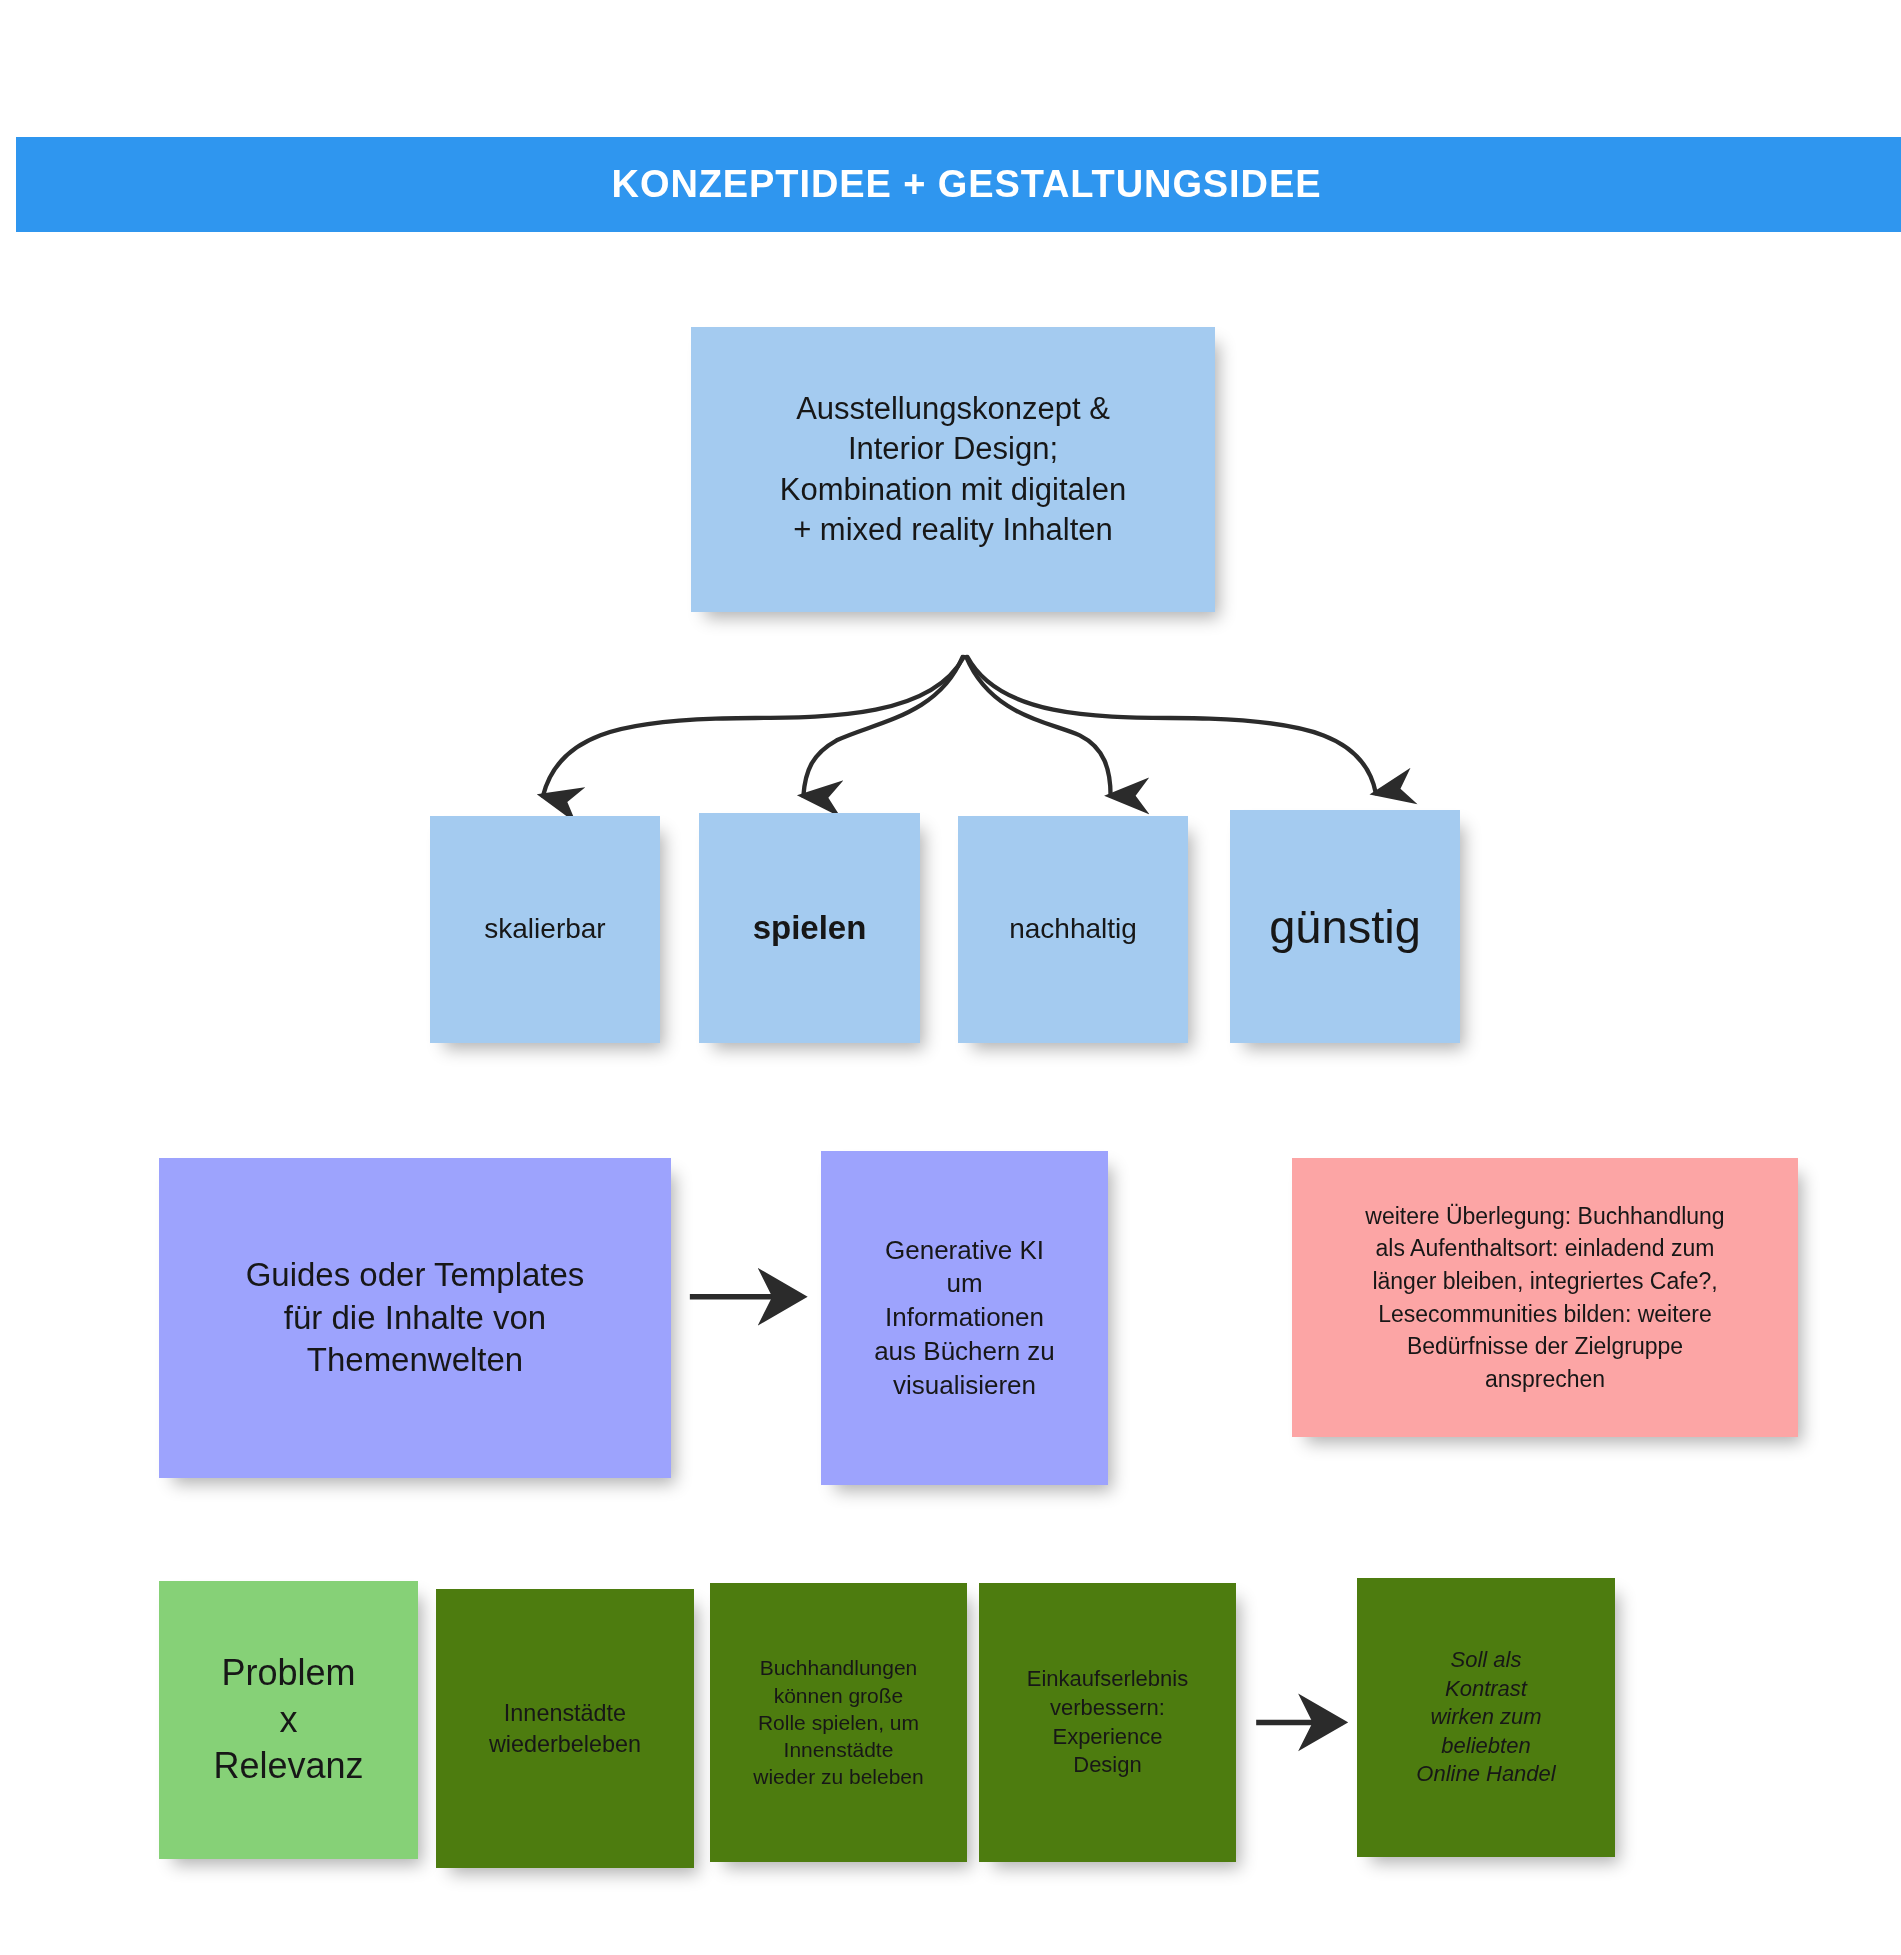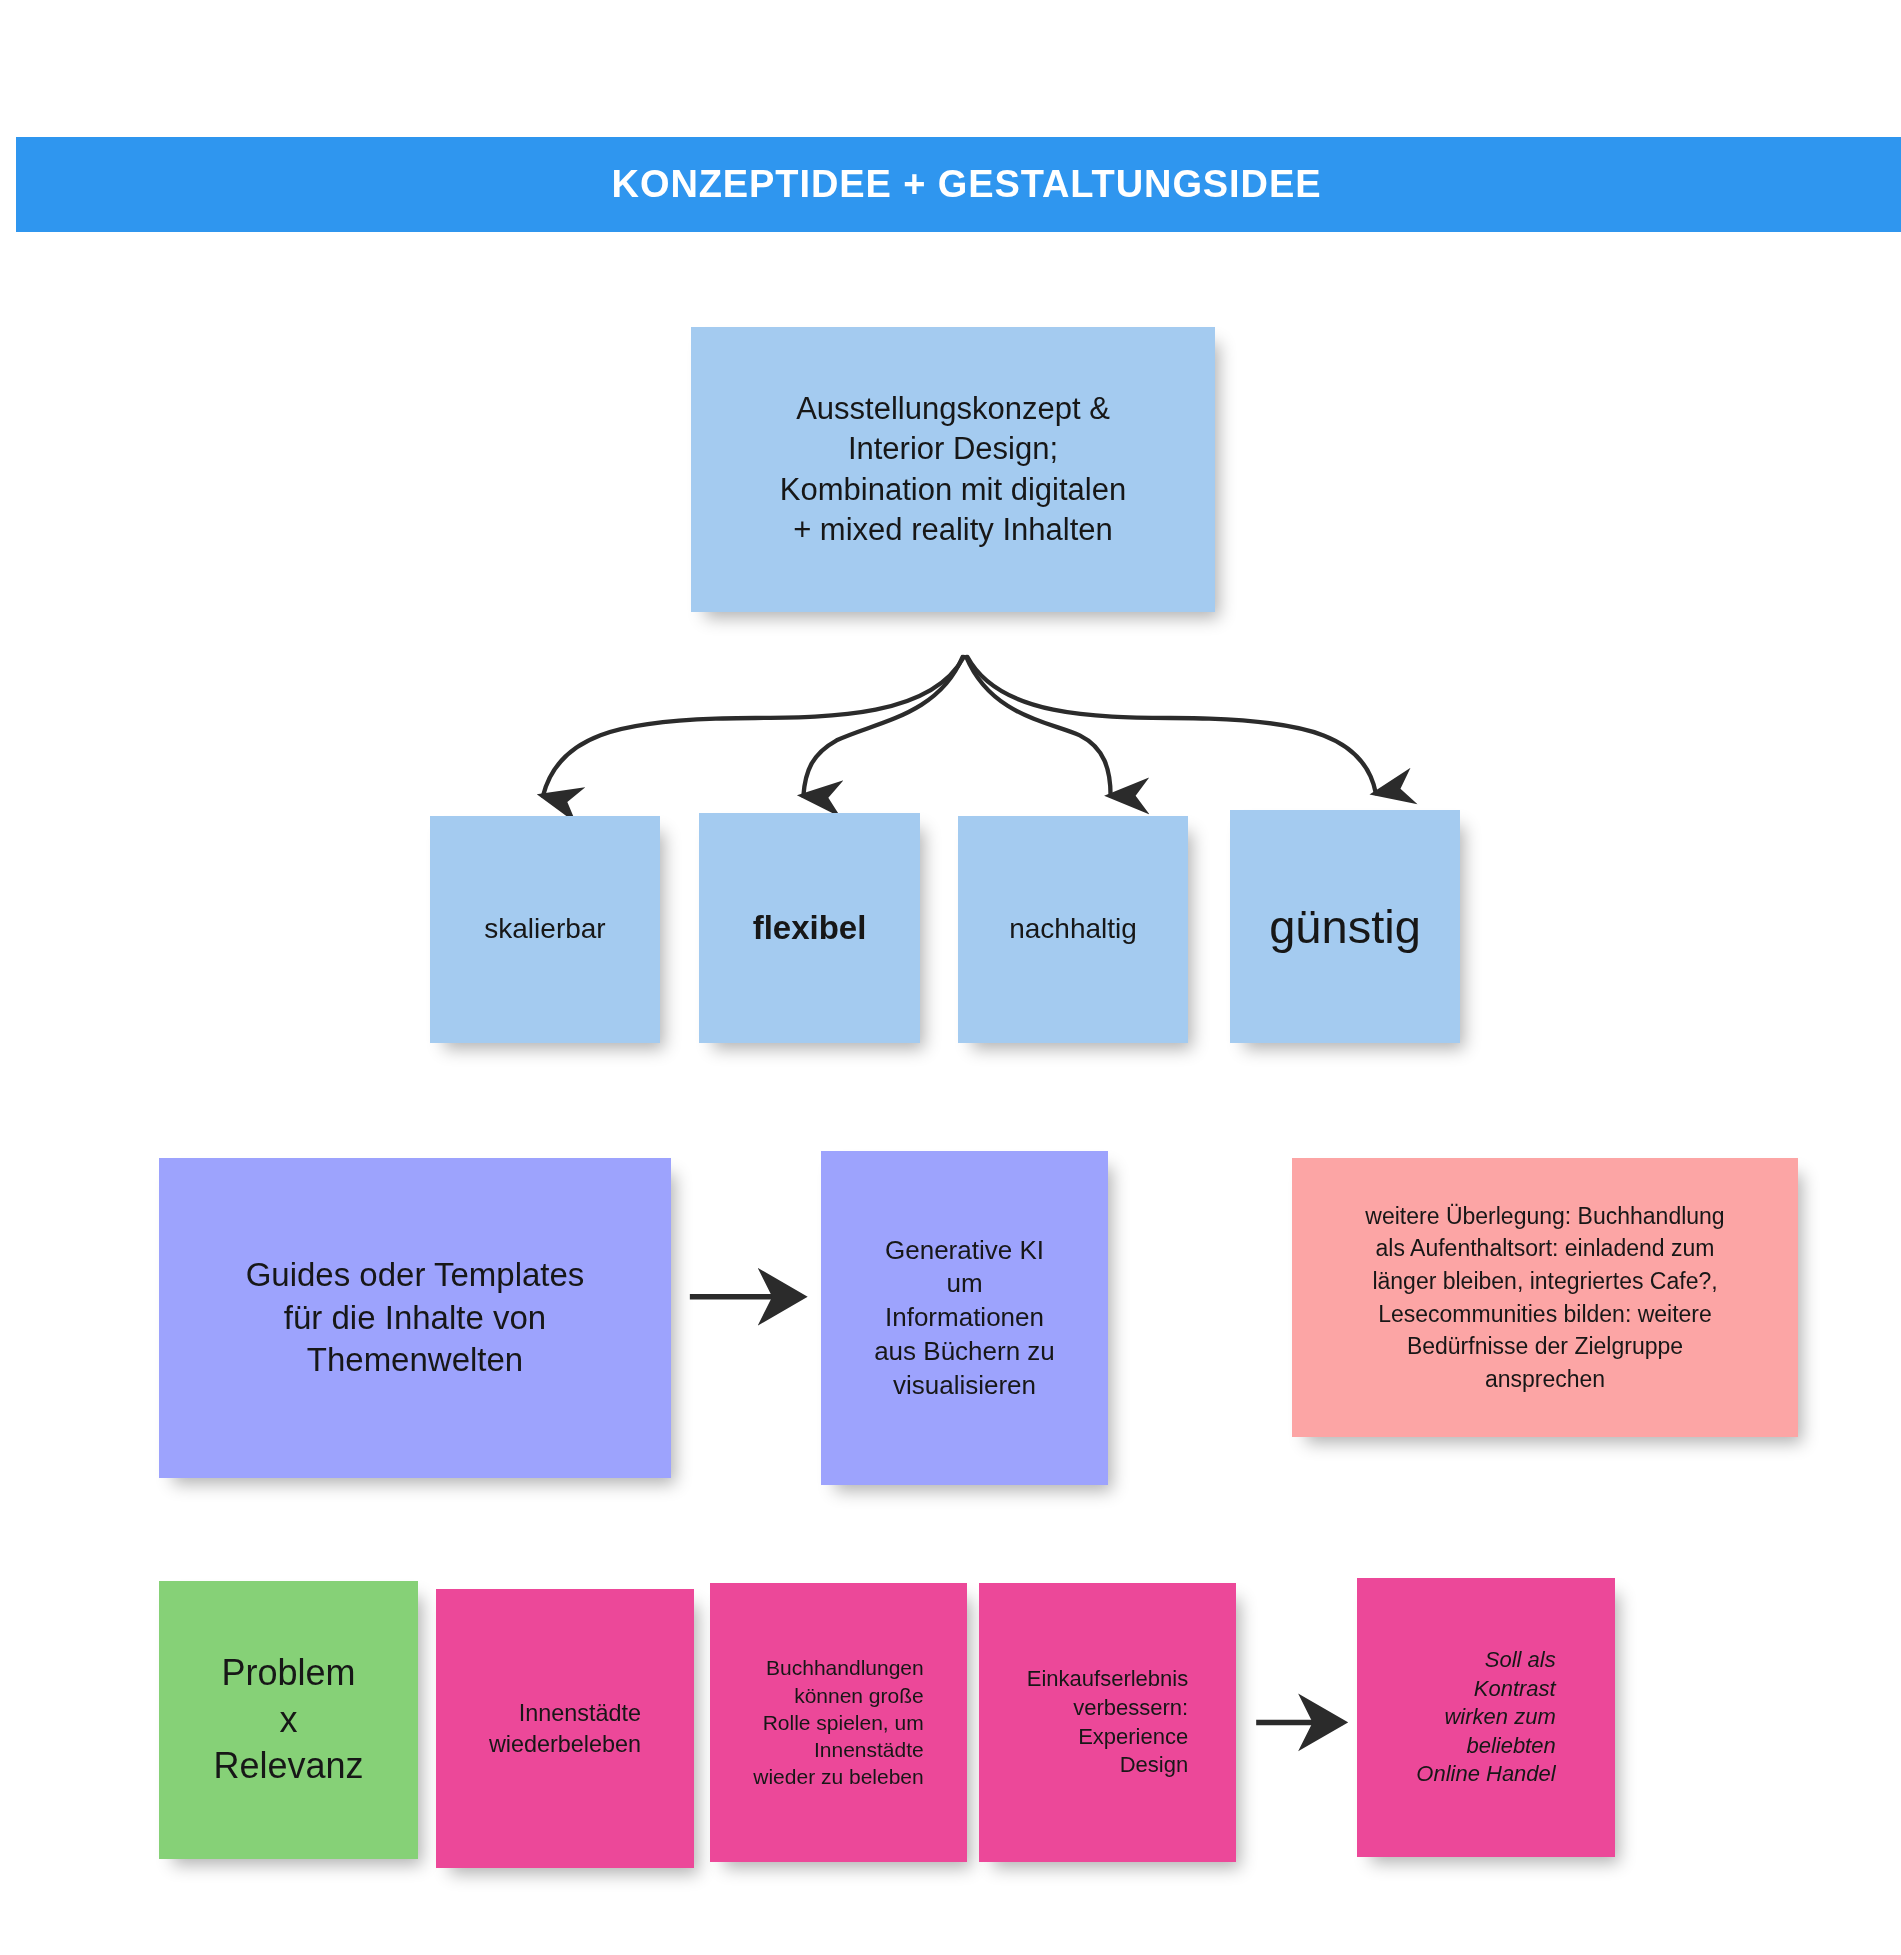--- a/index.html
+++ b/index.html
@@ -48,21 +48,21 @@
     line-height: 1.30;
     padding: 13px 10px;
     box-shadow: 8.6px 11px 16px -5px rgba(0,0,0,0.30);
     font-family: "Liberation Sans", sans-serif;
     white-space: pre-line;
   }
   .note.blue   { background: #a4cbf0; }
   .note.purple { background: #9da3fd; }
   .note.yellow { background: #fca5a5; }
   .note.green-dark  { background: #86d177; }
-  .note.green-light { background: #ec4899; text-align: right; }
+  .note.green-light { background: #4d7c0f; }
 
   
   #note-top {
     left: 691px; top: 327px; width: 524px; height: 285px;
     font-size: 31px;
   }
   #note-skalierbar { left: 430px;  top: 816px; width: 230px; height: 227px; font-size: 28px; }
   #note-flexibel   { left: 699px; top: 813px; width: 221px; height: 230px; font-size: 33px; font-weight: bold; }
   #note-nachhaltig { left: 958px; top: 816px; width: 230px; height: 227px; font-size: 28px; }
   #note-guenstig   { left: 1230px; top: 810px; width: 230px; height: 233px; font-size: 47px; }
@@ -120,21 +120,21 @@
 
   <line x1="2036" y1="2792" x2="2176" y2="2792" stroke="#2b2b2b" stroke-width="9" marker-end="url(#ah-right)"></line>
 </svg>
 
 <div class="note blue" id="note-top">Ausstellungskonzept &amp;
 Interior Design;
 Kombination mit digitalen
 + mixed reality Inhalten</div>
 
 <div class="note blue" id="note-skalierbar">skalierbar</div>
-<div class="note blue" id="note-flexibel">flexibel</div>
+<div class="note blue" id="note-flexibel">spielen</div>
 <div class="note blue" id="note-nachhaltig">nachhaltig</div>
 <div class="note blue" id="note-guenstig">günstig</div>
 
 <div class="note purple" id="note-guides">Guides oder Templates
 für die Inhalte von
 Themenwelten</div>
 <div class="note purple" id="note-genki">Generative KI
 um
 Informationen
 aus Büchern zu

